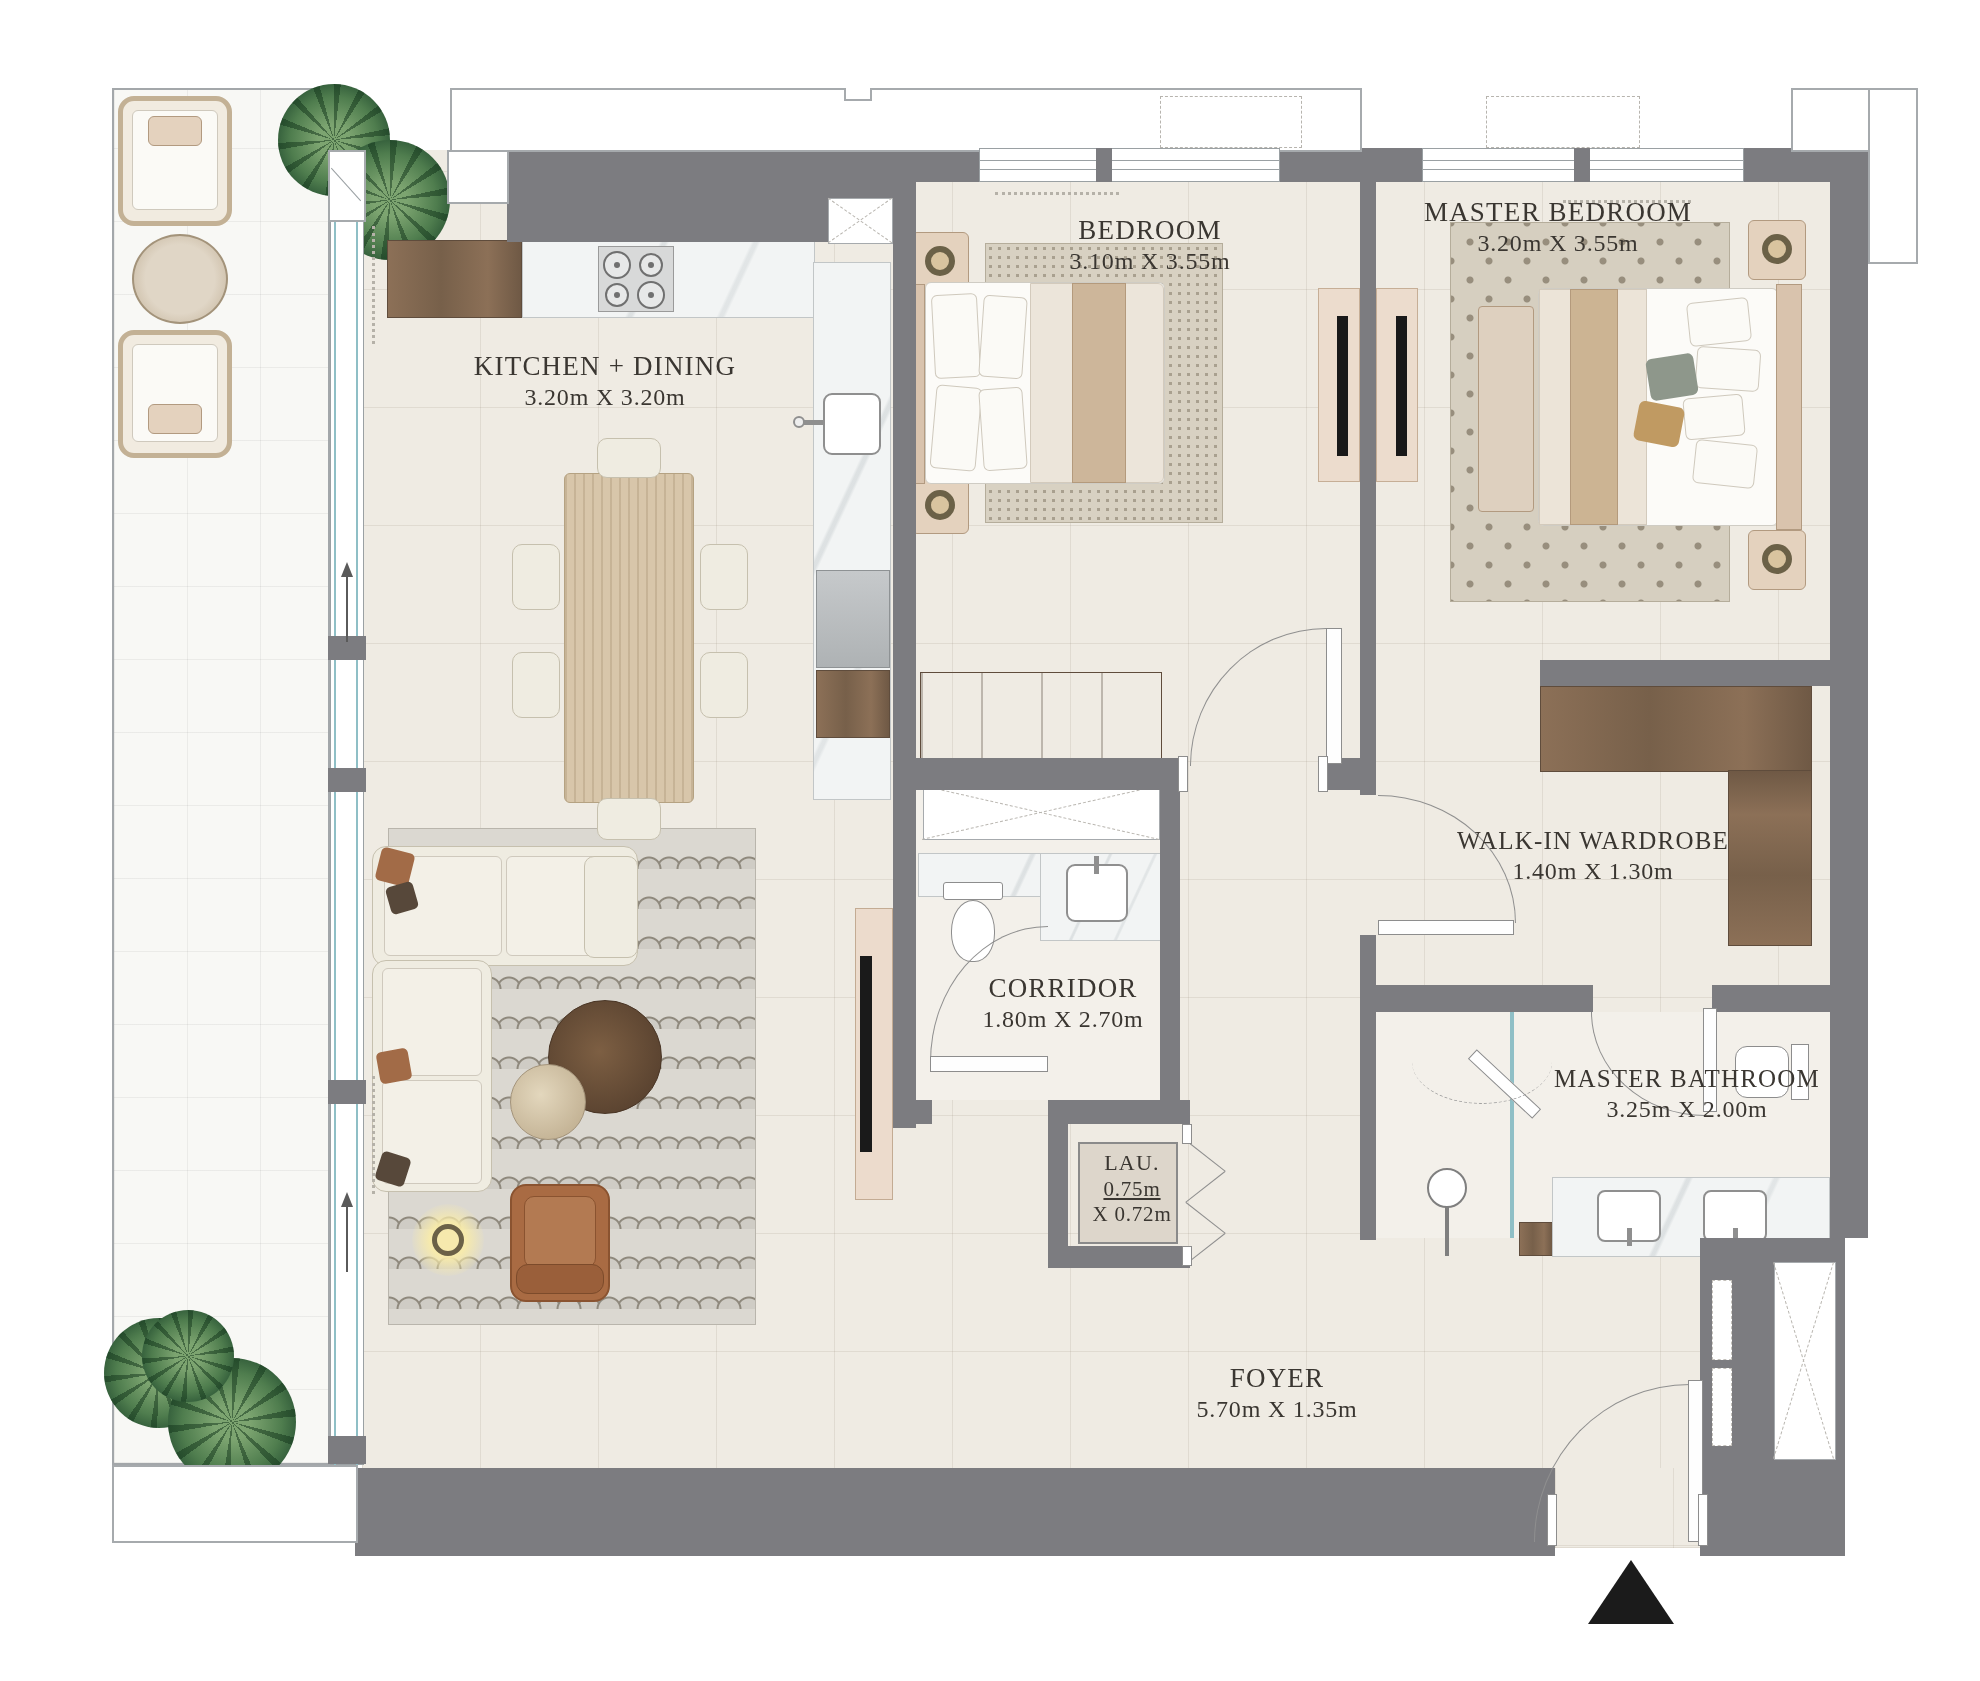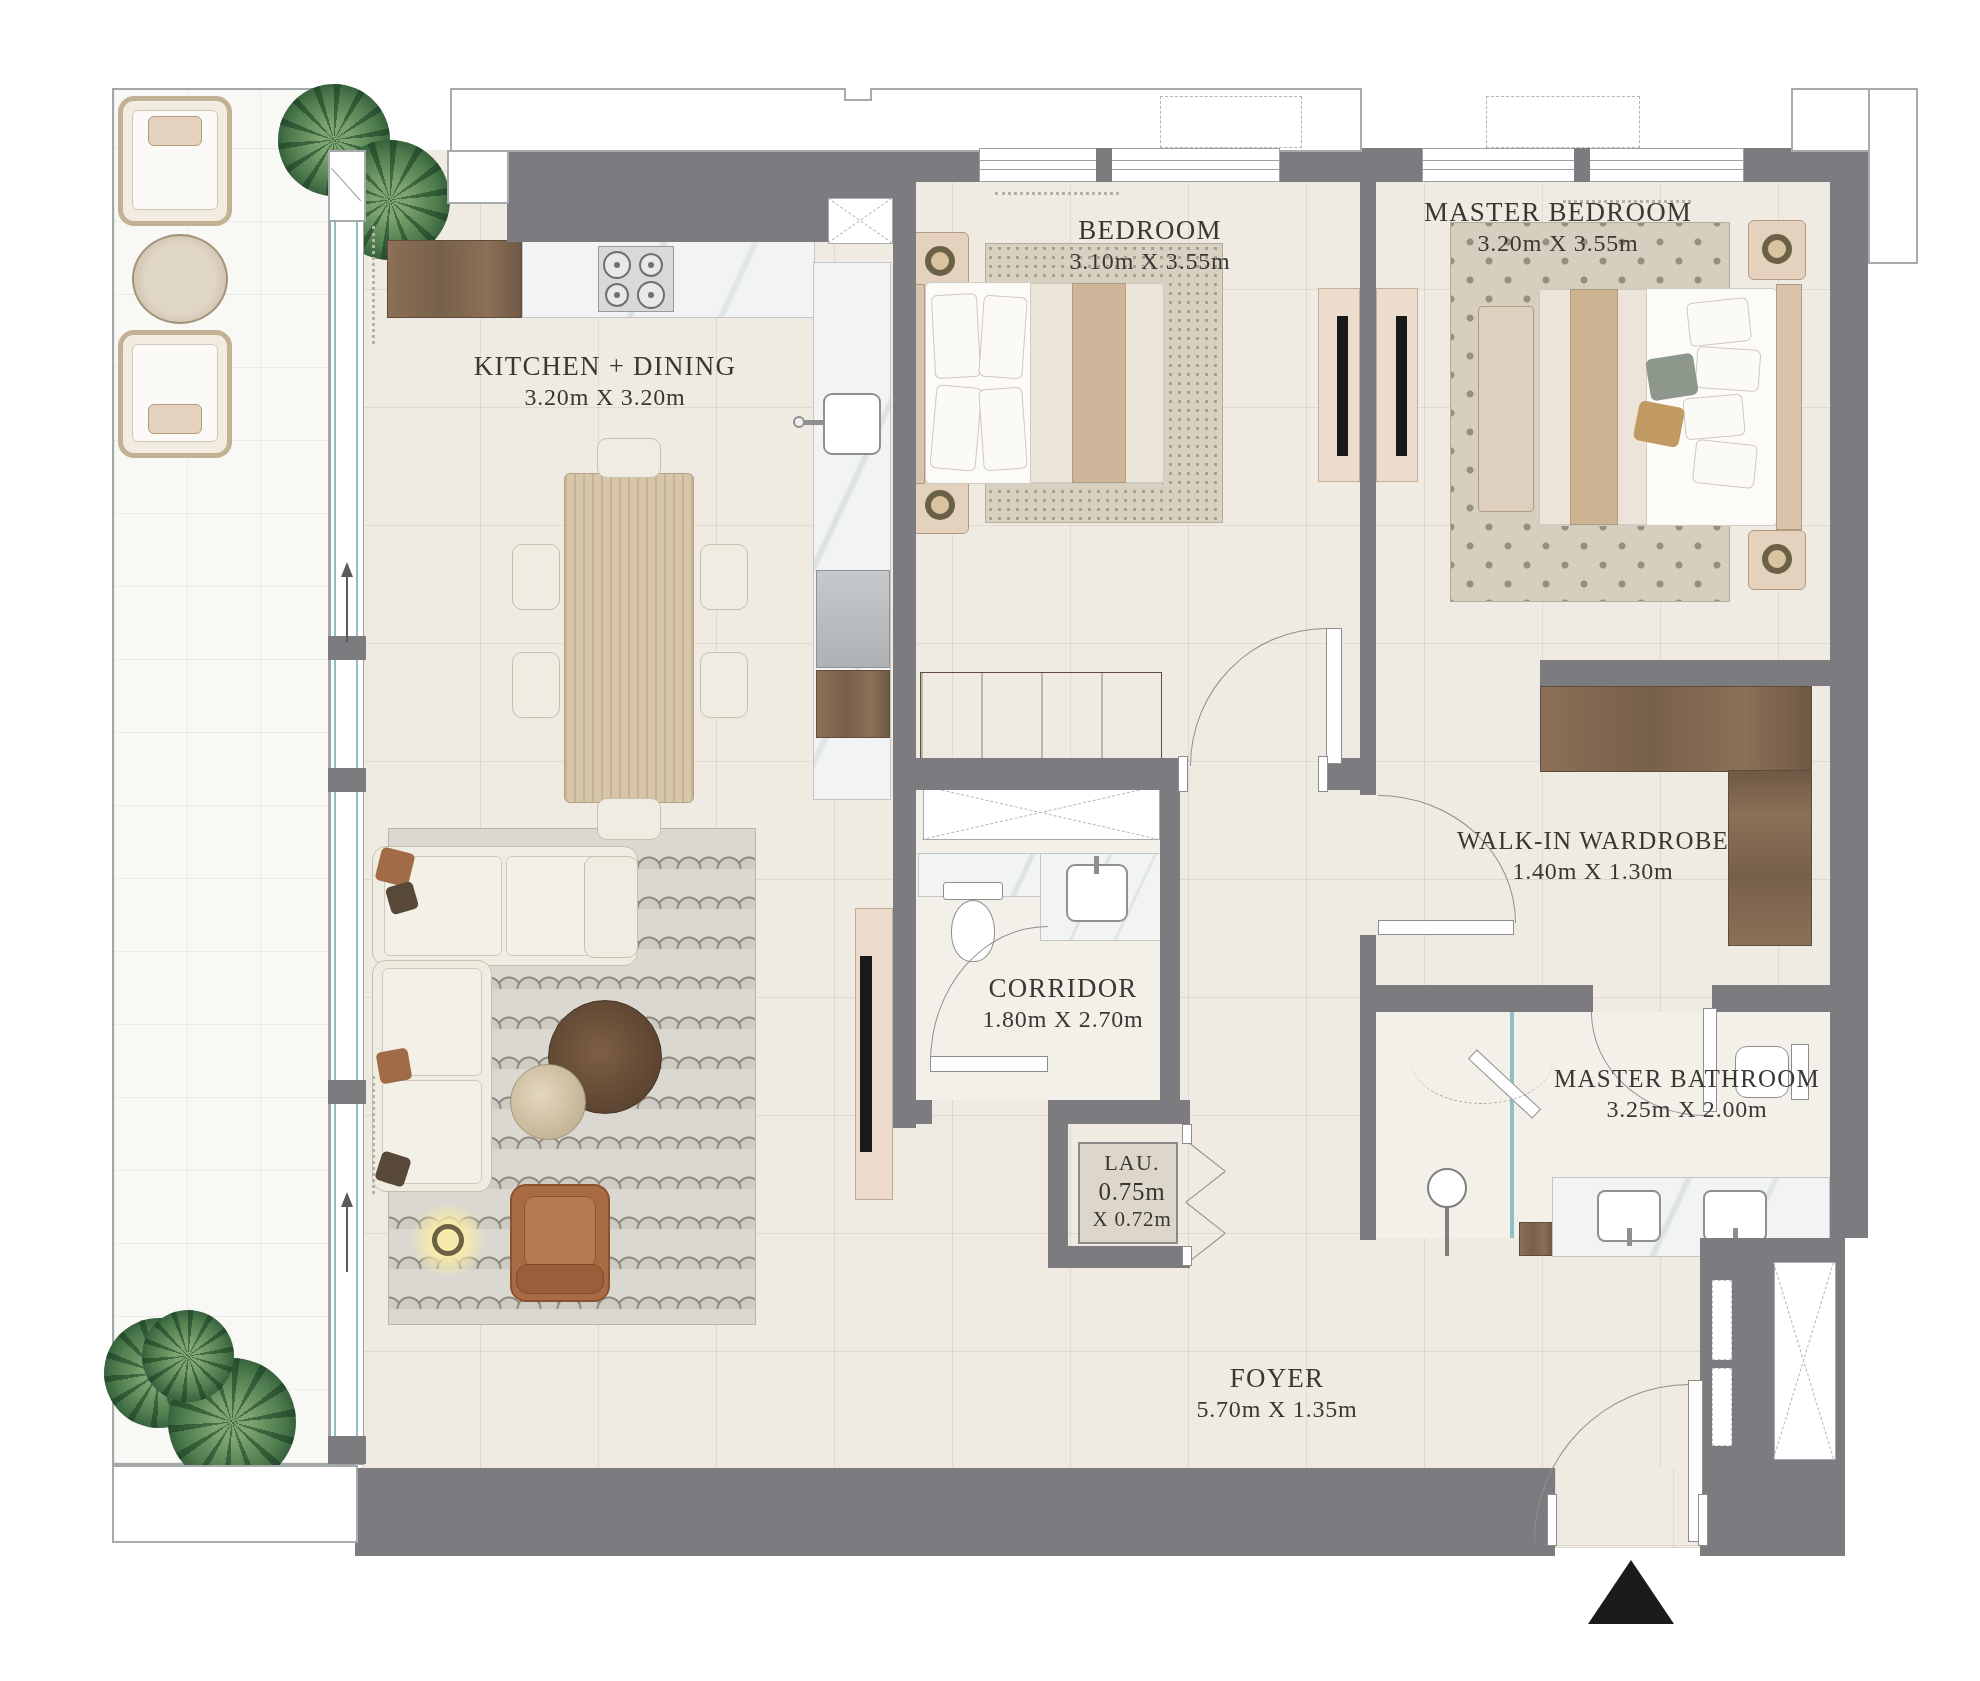--- a/index.html
+++ b/index.html
@@ -302,21 +302,21 @@
   <div class="rlabel" style="left:1443px;top:826px;width:300px;">
     <span class="nm" style="font-size:25px;">WALK-IN WARDROBE</span>
     <span class="dm">1.40m X 1.30m</span>
   </div>
   <div class="rlabel" style="left:943px;top:972px;width:240px;">
     <span class="nm">CORRIDOR</span>
     <span class="dm">1.80m X 2.70m</span>
   </div>
   <div class="rlabel" style="left:1076px;top:1150px;width:112px;z-index:5;">
     <span class="nm" style="font-size:22px;">LAU.</span>
-    <span class="dm" style="font-size:25px;">0.75m</span>
+    <span class="dm" style="font-size:21px;text-decoration:underline;">0.75m</span>
     <span class="dm" style="font-size:21px;">X 0.72m</span>
   </div>
   <div class="rlabel" style="left:1510px;top:1064px;width:300px;margin-left:27px;">
     <span class="nm" style="font-size:25px;">MASTER BATHROOM</span>
     <span class="dm">3.25m X 2.00m</span>
   </div>
   <div class="rlabel" style="left:1157px;top:1362px;width:240px;">
     <span class="nm">FOYER</span>
     <span class="dm">5.70m X 1.35m</span>
   </div>

